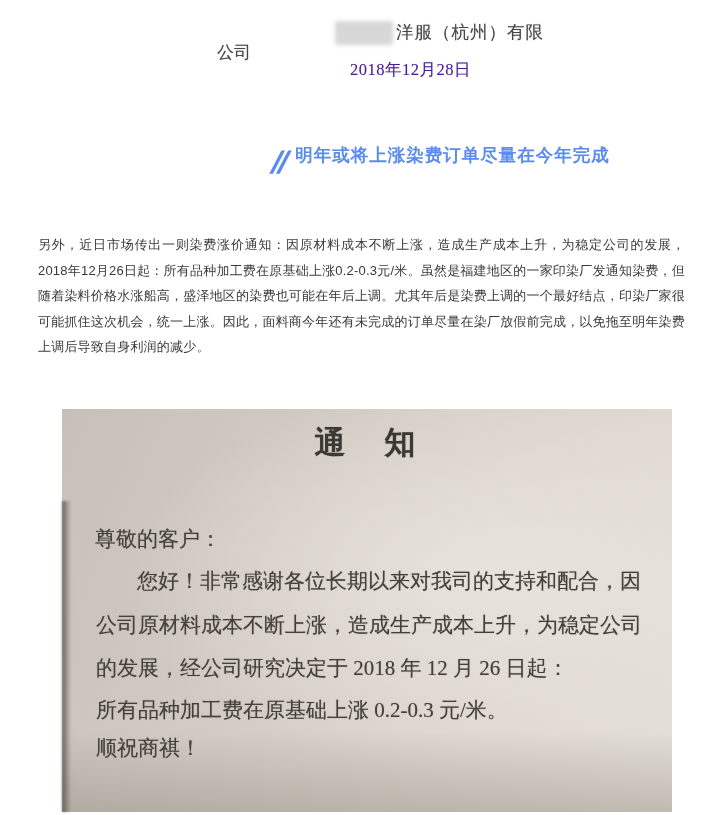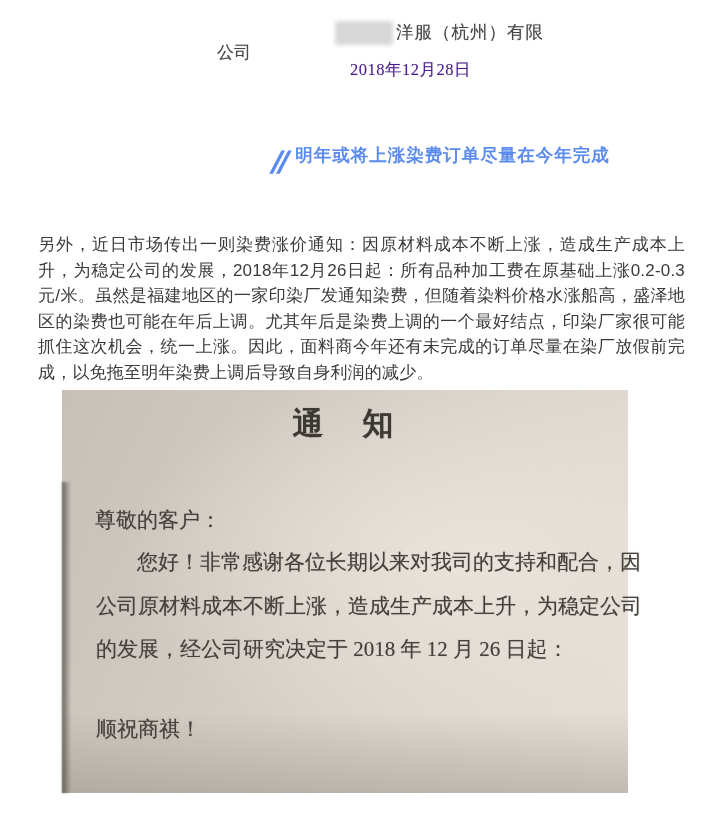--- a/index.html
+++ b/index.html
@@ -33,26 +33,26 @@
     font-style:italic;font-weight:700;font-size:31px;line-height:31px;
     margin-top:5px;letter-spacing:-2px;transform:skewX(-8deg);
   }
   .headline-lines{display:flex;flex-direction:row;align-items:center;margin-left:10px;}
   .headline-lines .l{
     font-weight:700;font-size:17.5px;line-height:26px;letter-spacing:1px;white-space:nowrap;
   }
   
   .article-p{
     position:absolute;left:38px;top:232px;width:647px;
-    font-size:17px;line-height:25.6px;color:#3a3a3a;
+    font-size:13px;line-height:25.6px;color:#3a3a3a;
     text-align:justify;text-justify:inter-ideograph;letter-spacing:.2px;
   }
   
   .photo{
-    position:absolute;left:62px;top:390px;width:566px;height:403px;
+    position:absolute;left:62px;top:409px;width:610px;height:403px;
     background:
       linear-gradient(to bottom, rgba(110,103,93,0) 80%, rgba(110,103,93,.30) 100%),
       radial-gradient(ellipse at 72% 42%, #e8e3db 0%, rgba(232,227,219,0) 60%),
       linear-gradient(115deg,#c6c0b9 0%,#d2ccc4 38%,#dcd6ce 68%,#e4dfd7 100%);
     font-family:"Liberation Serif","DejaVu Serif",serif;color:#45403b;
   }
   .photo-left-shadow{
     position:absolute;left:0;top:92px;width:9px;height:311px;
     background:linear-gradient(90deg, rgba(70,66,60,.75), rgba(70,66,60,0));
     filter:blur(1px);
@@ -95,16 +95,17 @@
 
   <div class="article-p">另外，近日市场传出一则染费涨价通知：因原材料成本不断上涨，造成生产成本上升，为稳定公司的发展，2018年12月26日起：所有品种加工费在原基础上涨0.2-0.3元/米。虽然是福建地区的一家印染厂发通知染费，但随着染料价格水涨船高，盛泽地区的染费也可能在年后上调。尤其年后是染费上调的一个最好结点，印染厂家很可能抓住这次机会，统一上涨。因此，面料商今年还有未完成的订单尽量在染厂放假前完成，以免拖至明年染费上调后导致自身利润的减少。</div>
 
   <div class="photo">
     <div class="photo-left-shadow"></div>
     <div class="notice-title">通　知</div>
     <div class="ph-line ph-salutation">尊敬的客户：</div>
     <div class="ph-line ph-l0">您好！非常感谢各位长期以来对我司的支持和配合，因</div>
     <div class="ph-line ph-l1">公司原材料成本不断上涨，造成生产成本上升，为稳定公司</div>
     <div class="ph-line ph-l2">的发展，经公司研究决定于 2018 年 12 月 26 日起：</div>
+    <div class="ph-line ph-l3">所有品种加工费在原基础上涨 0.2-0.3 元/米。</div>
     <div class="ph-line ph-l4">顺祝商祺！</div>
   </div>
 
 </div>
 
 </body></html>

